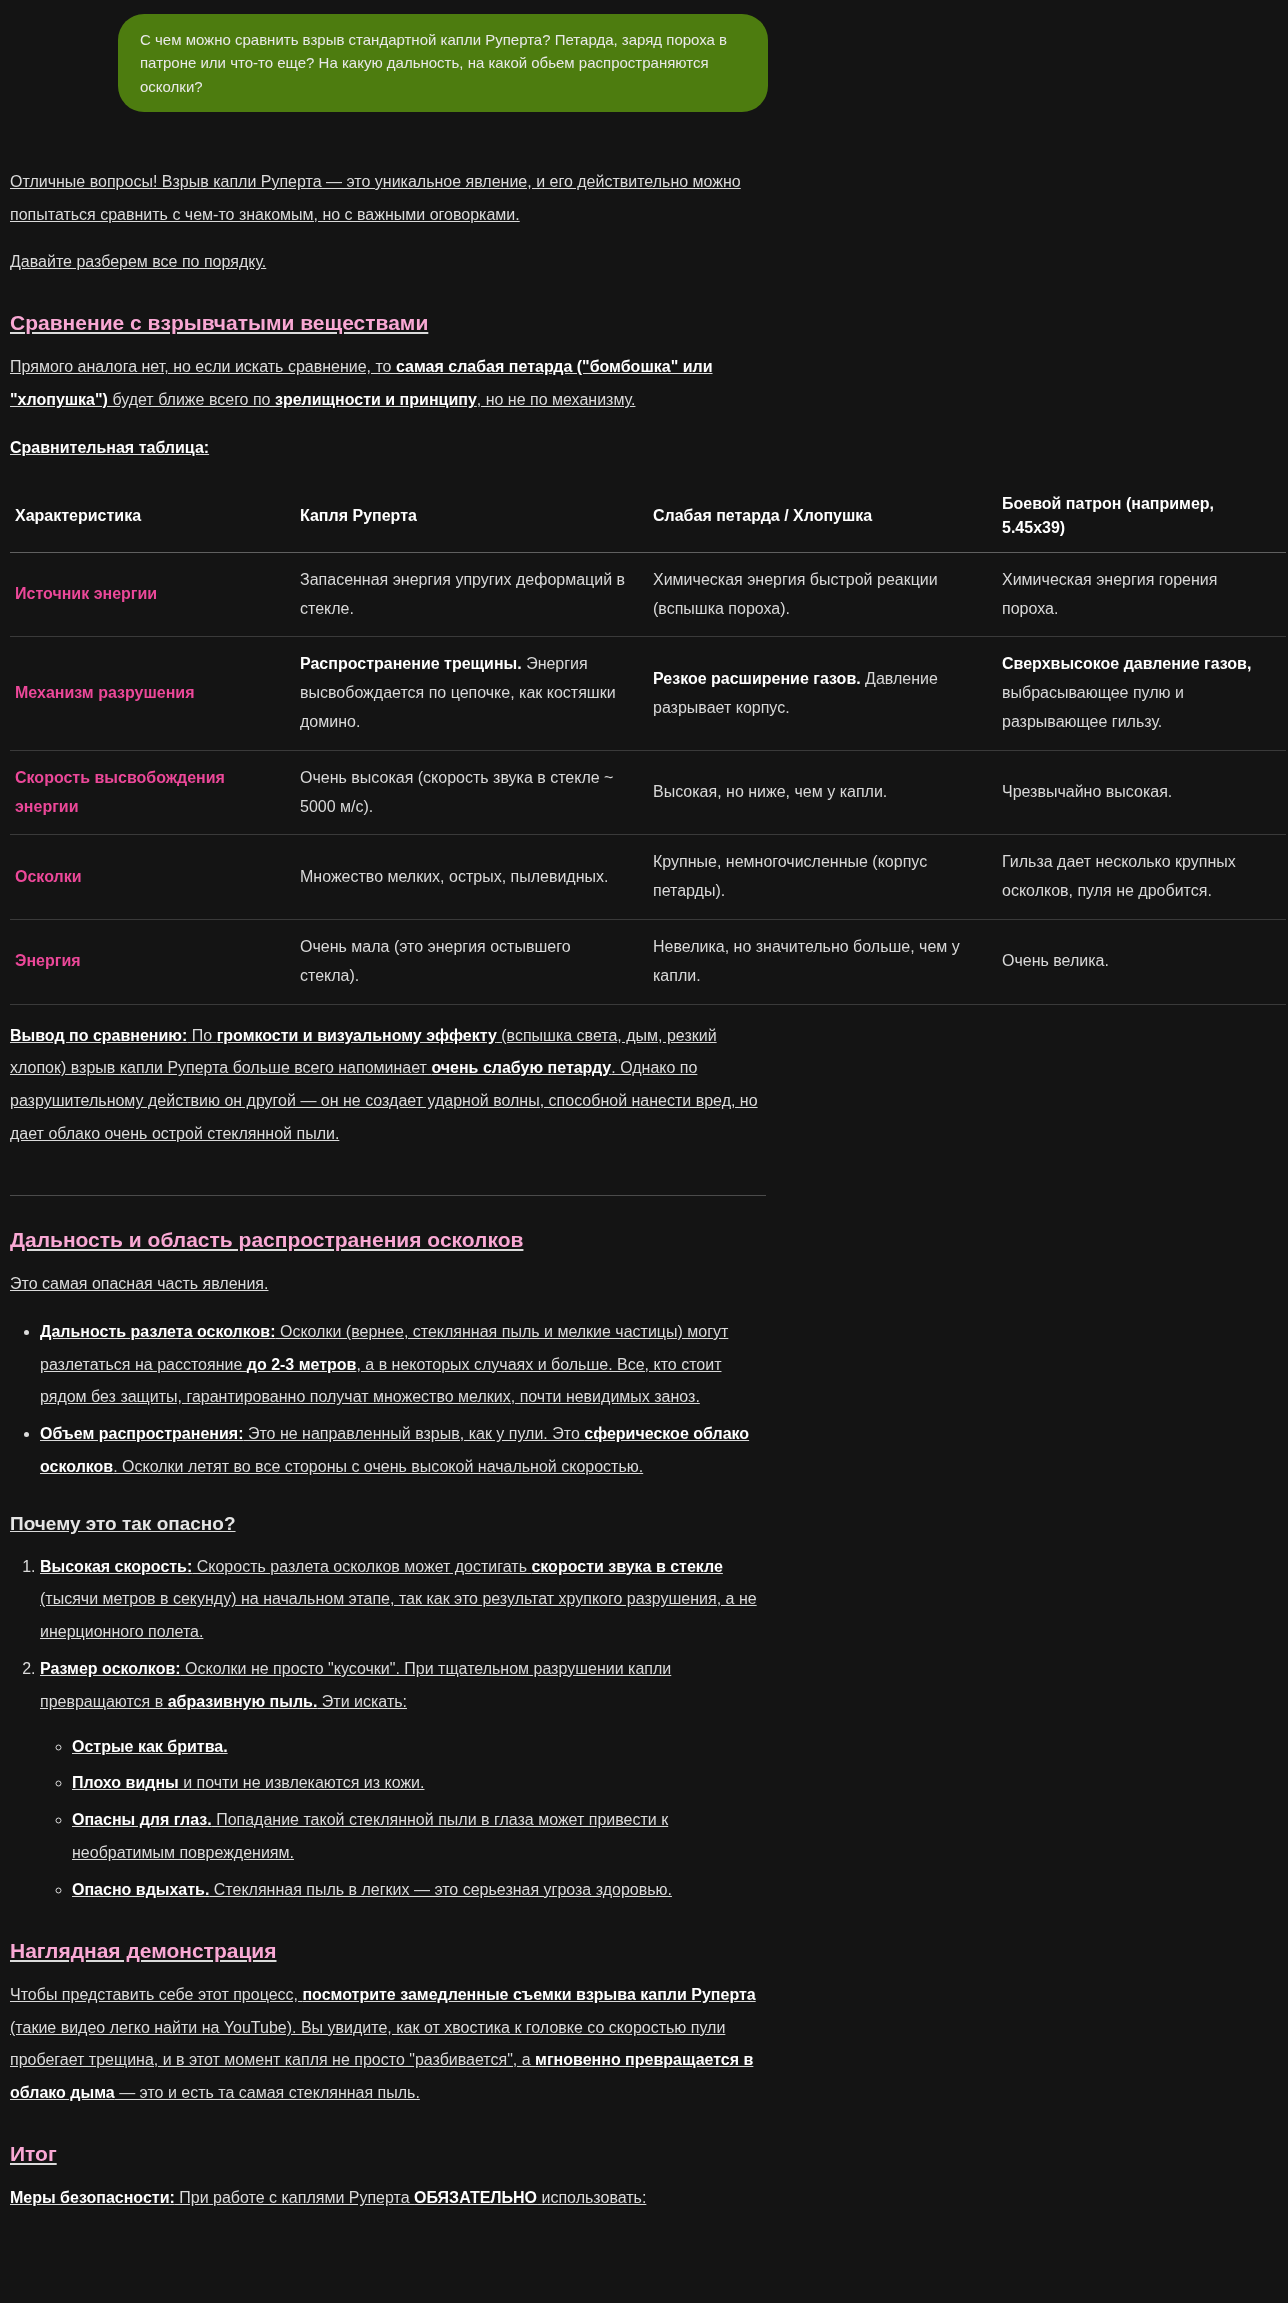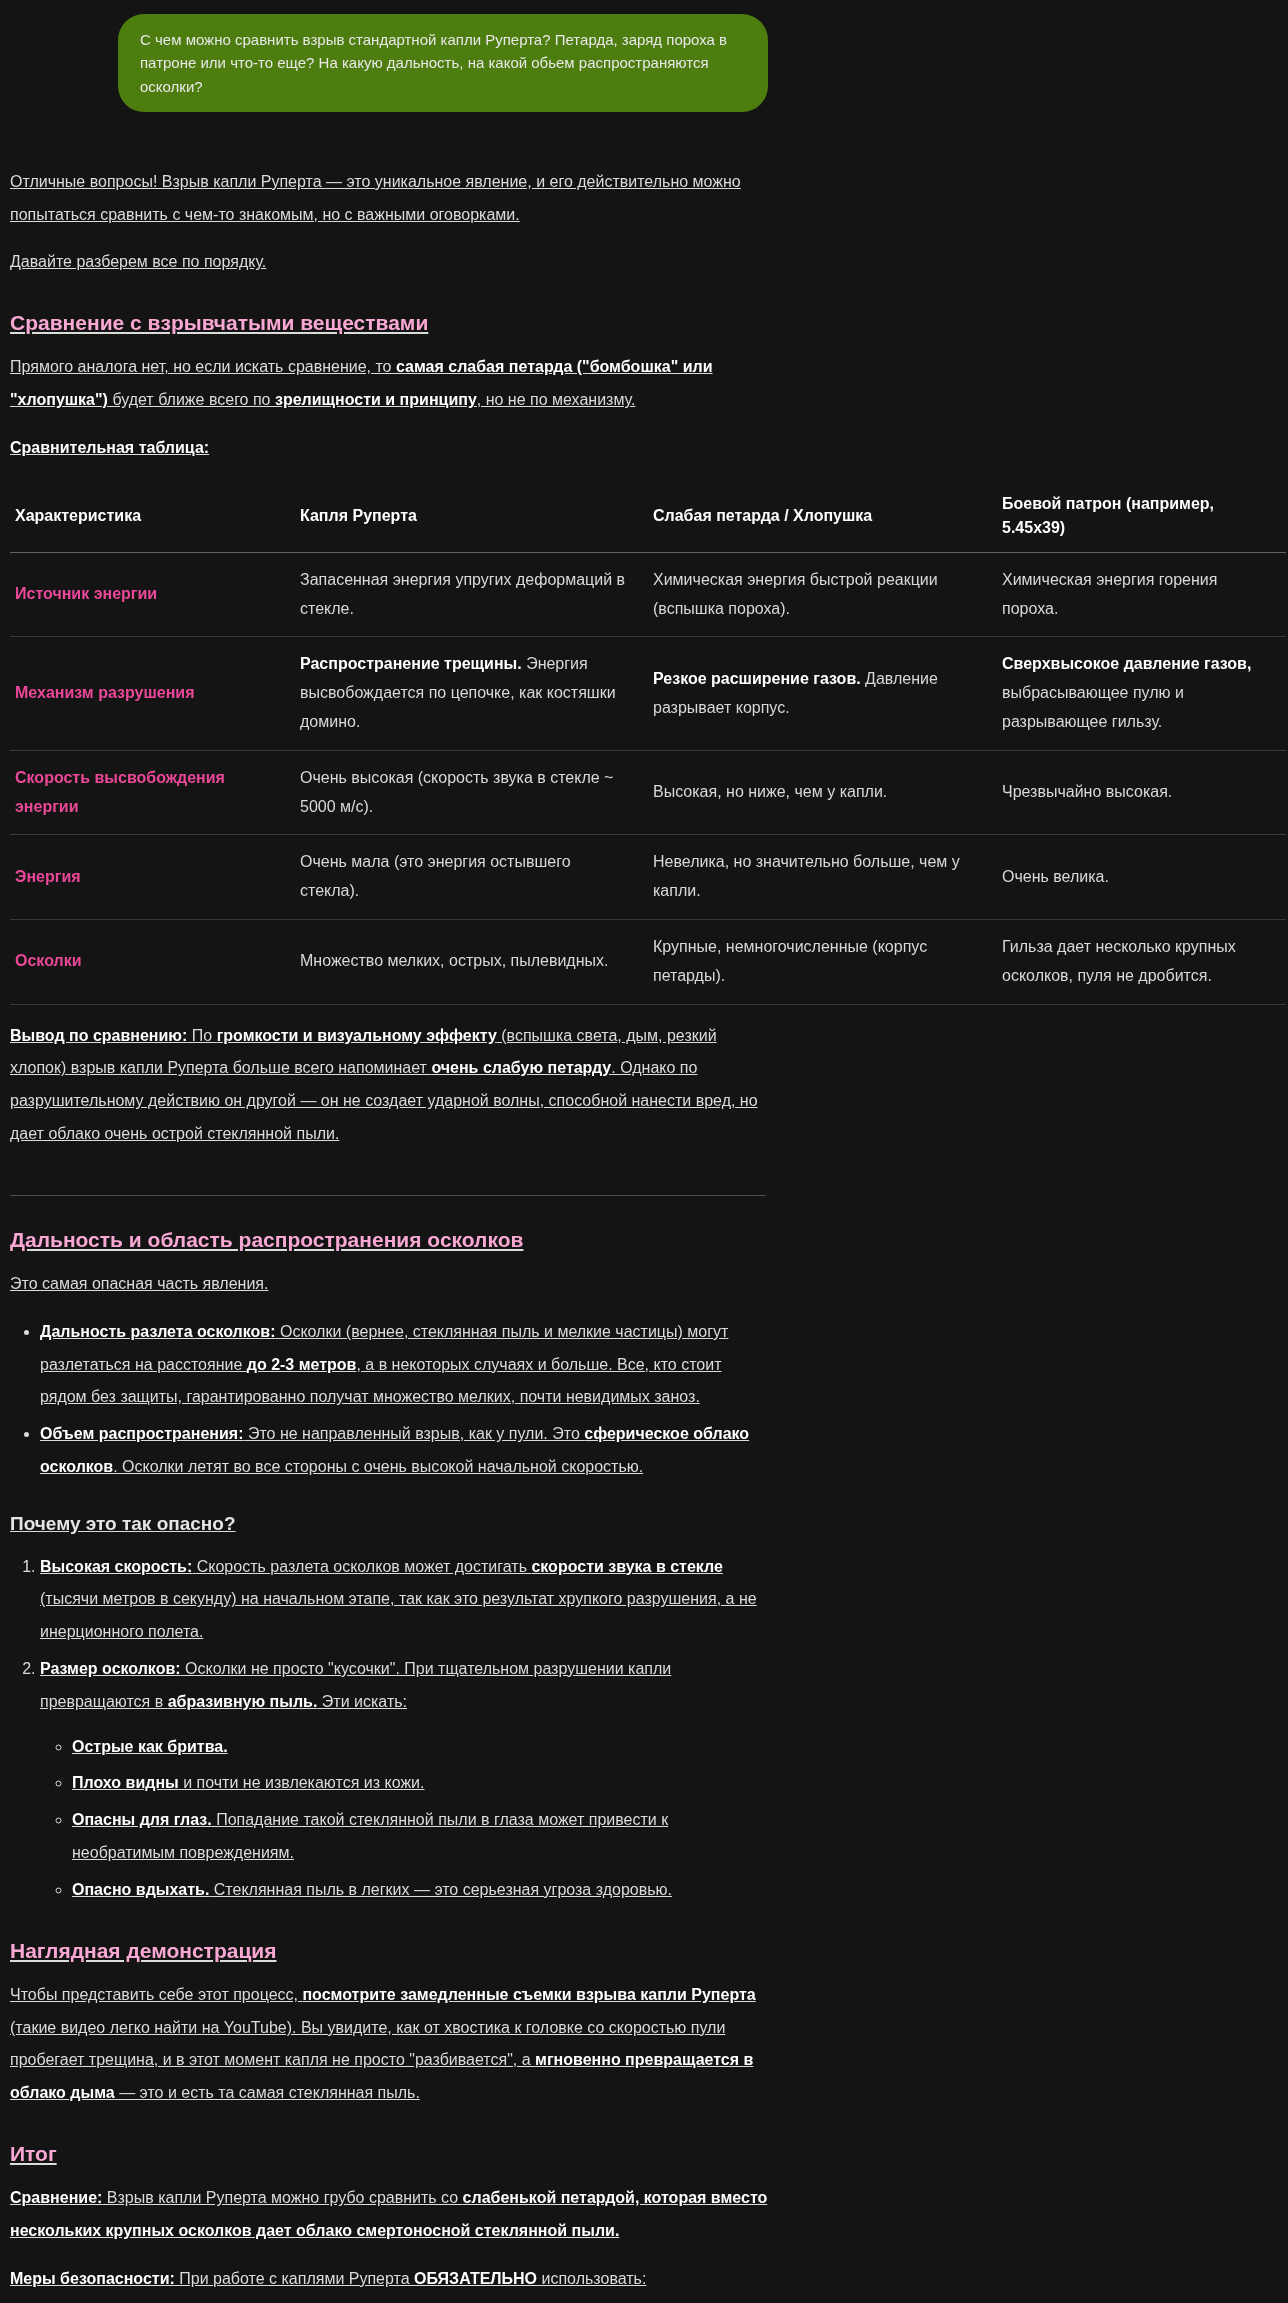--- a/index.html
+++ b/index.html
@@ -107,30 +107,30 @@
           <td><span class="b">Резкое расширение газов.</span><span> Давление разрывает корпус.</span></td>
           <td><span class="b">Сверхвысокое давление газов,</span><span> выбрасывающее пулю и разрывающее гильзу.</span></td>
         </tr>
         <tr>
           <td class="rowlabel">Скорость высвобождения энергии</td>
           <td><span>Очень высокая (скорость звука в стекле ~ 5000 м/с).</span></td>
           <td><span>Высокая, но ниже, чем у капли.</span></td>
           <td><span>Чрезвычайно высокая.</span></td>
         </tr>
         <tr>
+          <td class="rowlabel">Осколки</td>
+          <td><span>Множество мелких, острых, пылевидных.</span></td>
+          <td><span>Крупные, немногочисленные (корпус петарды).</span></td>
+          <td><span>Гильза дает несколько крупных осколков, пуля не дробится.</span></td>
+        </tr>
+        <tr>
           <td class="rowlabel">Энергия</td>
           <td><span>Очень мала (это энергия остывшего стекла).</span></td>
           <td><span>Невелика, но значительно больше, чем у капли.</span></td>
           <td><span>Очень велика.</span></td>
-        </tr>
-        <tr>
-          <td class="rowlabel">Осколки</td>
-          <td><span>Множество мелких, острых, пылевидных.</span></td>
-          <td><span>Крупные, немногочисленные (корпус петарды).</span></td>
-          <td><span>Гильза дает несколько крупных осколков, пуля не дробится.</span></td>
         </tr>
       </tbody>
     </table>
 
     <div class="col">
       <p class="verdict"><span class="b">Вывод по сравнению:</span><span> По </span><span class="b">громкости и визуальному эффекту</span><span> (вспышка света, дым, резкий хлопок) взрыв капли Руперта больше всего напоминает </span><span class="b">очень слабую петарду</span><span>. Однако по разрушительному действию он другой — он не создает ударной волны, способной нанести вред, но дает облако очень острой стеклянной пыли.</span></p>
 
       <hr class="divider">
 
       <h2>Дальность и область распространения осколков</h2>
@@ -151,19 +151,18 @@
             <li><span class="b">Опасны для глаз.</span><span> Попадание такой стеклянной пыли в глаза может привести к необратимым повреждениям.</span></li>
             <li><span class="b">Опасно вдыхать.</span><span> Стеклянная пыль в легких — это серьезная угроза здоровью.</span></li>
           </ul>
         </li>
       </ol>
 
       <h2>Наглядная демонстрация</h2>
       <p><span>Чтобы представить себе этот процесс, </span><span class="b">посмотрите замедленные съемки взрыва капли Руперта</span><span> (такие видео легко найти на YouTube). Вы увидите, как от хвостика к головке со скоростью пули пробегает трещина, и в этот момент капля не просто "разбивается", а </span><span class="b">мгновенно превращается в облако дыма</span><span> — это и есть та самая стеклянная пыль.</span></p>
 
       <h2>Итог</h2>
-      <p><span class="b">Сравнение:</span><span> Взрыв капли Руперта можно грубо сравнить со </span><span class="b">слабенькой петардой, которая вместо нескольких крупных осколков дает облако смертоносной стеклянной пыли.</span></p>
       <p><span class="b">Меры безопасности:</span><span> При работе с каплями Руперта </span><span class="b">ОБЯЗАТЕЛЬНО</span><span> использовать:</span></p>
 
     </div>
 
   </div>
 </div>
 
 </body></html>

